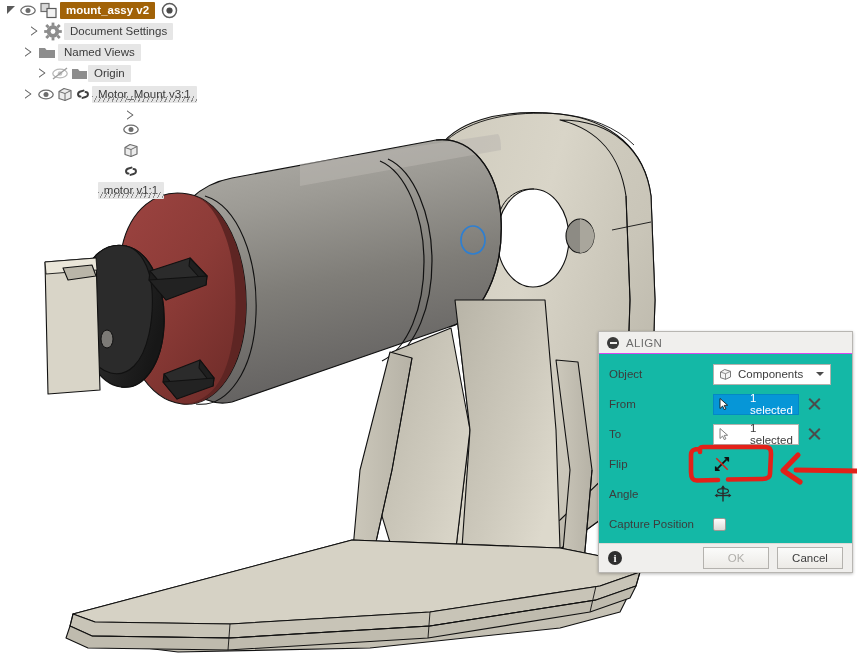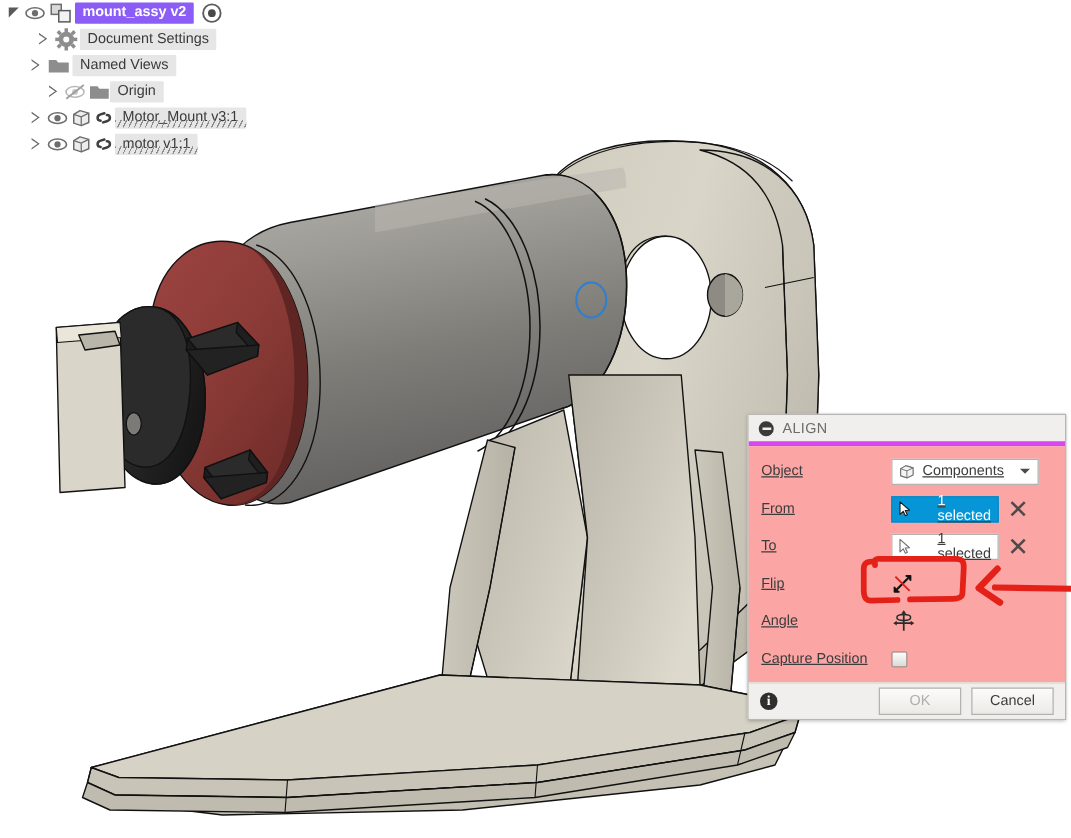--- a/index.html
+++ b/index.html
@@ -31,45 +31,45 @@
     content:"";position:absolute;left:3px;top:5px;
     width:0;height:0;
     border-top:5.5px solid transparent;border-bottom:5.5px solid transparent;border-left:7px solid #707070;
     clip-path:polygon(0 0,100% 50%,0 100%, 0 85%, 72% 50%, 0 15%);
   }
   .eye{width:20px;height:21px;flex:0 0 20px;position:relative;}
   .lbl{
     display:inline-block;padding:1px 6px 2px 6px;border-radius:1px;
     background:#e6e6e6;color:#3a3a3a;font-size:11.5px;line-height:14px;
   }
-  .lbl.sel{background:#8b5cf6;color:#ffffff;font-weight:bold;}
+  .lbl.sel{background:#a16207;color:#ffffff;font-weight:bold;}
   .icn{width:22px;height:21px;flex:0 0 22px;position:relative;}
   .icn.w18{width:18px;flex:0 0 18px;}
 
   
   .hatch{
     position:absolute;left:0;bottom:1px;height:6px;
     background:repeating-linear-gradient(115deg,#7d7d7d 0 1px, rgba(0,0,0,0) 1px 4px);
     opacity:.85;
   }
 
   
   #align-dialog{
     position:absolute;left:598px;top:331px;width:253px;
     background:#f0efed;border:1px solid #b8b6b2;
     box-shadow:0 1px 3px rgba(0,0,0,.28);
     font-size:11.5px;color:#3c3c3c;z-index:40;
   }
   #dlg-title{height:21px;display:flex;align-items:center;gap:7px;padding:0 8px;
-    background:#f0efed;border-bottom:4px solid #d946ef;}
+    background:#f0efed;border-bottom:1px solid #d946ef;}
   #dlg-title .tt{color:#6c6c6c;font-size:11.5px;letter-spacing:.3px;}
   .collapse-dot{width:12px;height:12px;border-radius:50%;background:#3a3a3a;position:relative;flex:0 0 12px;}
   .collapse-dot::after{content:"";position:absolute;left:2.5px;top:5px;width:7px;height:2px;background:#f0efed;}
 
-  #dlg-body{padding:5px 0 4px 0;background:#fca5a5;text-decoration:underline;}
+  #dlg-body{padding:5px 0 4px 0;background:#14b8a6;}
   .frow{display:flex;align-items:center;height:30px;padding:0 10px;}
   .flabel{width:92px;flex:0 0 92px;color:#3c3c3c;font-size:11.5px;}
   .fctl{display:flex;align-items:center;gap:9px;padding-left:12px;}
 
   .combo{
     width:118px;height:21px;background:#ffffff;border:1px solid #b4b2ae;
     display:flex;align-items:center;gap:5px;padding:0 4px;box-sizing:border-box;
   }
   .combo .ctext{flex:1;font-size:11.5px;color:#3c3c3c;}
   .caret{width:0;height:0;border-left:4px solid transparent;border-right:4px solid transparent;border-top:4.5px solid #4a4a4a;margin-right:2px;}
@@ -378,21 +378,21 @@
           <path d="M6.5,12.5 C3.5,12.5 3,8.5 6.5,7.5 L9.5,6.6" fill="none" stroke="#3f3f3f" stroke-width="2" stroke-linecap="round"></path>
           <path d="M11.5,8 C14.5,8 15,12 11.5,13 L8.5,13.9" fill="none" stroke="#3f3f3f" stroke-width="2" stroke-linecap="round"></path>
         </svg>
       </span>
       <span style="position:relative;display:inline-block;">
         <span class="lbl">Motor_Mount v3:1</span>
         <span class="hatch" style="width:100%;"></span>
       </span>
     </div>
 
-    <div class="tree-row" style="padding-left:22px;">
+    <div class="tree-row" style="padding-left:22px;flex-direction:column;">
       <span class="arrow-expand hollow"></span>
       <span class="eye">
         <svg width="20" height="21" viewBox="0 0 20 21">
           <ellipse cx="10" cy="10.5" rx="7.2" ry="4.3" fill="none" stroke="#6d6d6d" stroke-width="1.3"></ellipse>
           <circle cx="10" cy="10.5" r="2.5" fill="#6d6d6d"></circle>
         </svg>
       </span>
       <span class="icn w18">
         <svg width="18" height="21" viewBox="0 0 18 21">
           <path d="M3,7.5 L8,4.5 L15,6.5 L15,14 L9,16.5 L3,14.5 Z" fill="#ececec" stroke="#6d6d6d" stroke-width="1.2" stroke-linejoin="round"></path>

